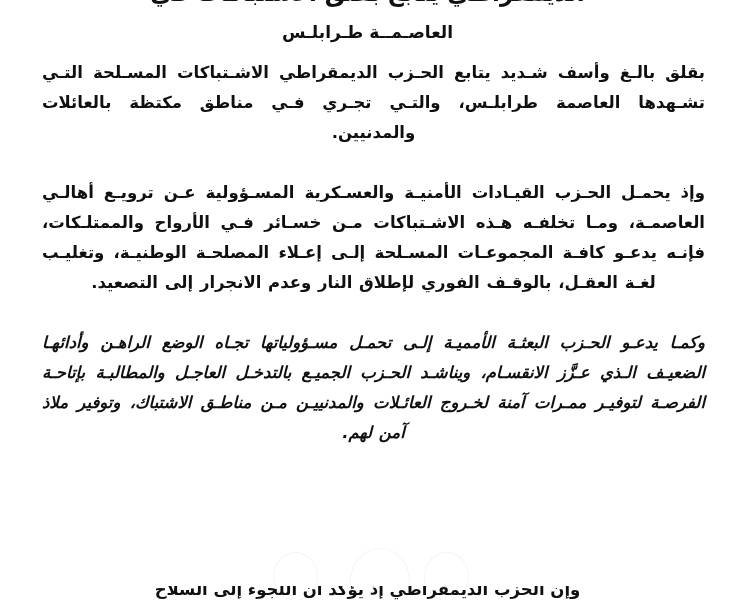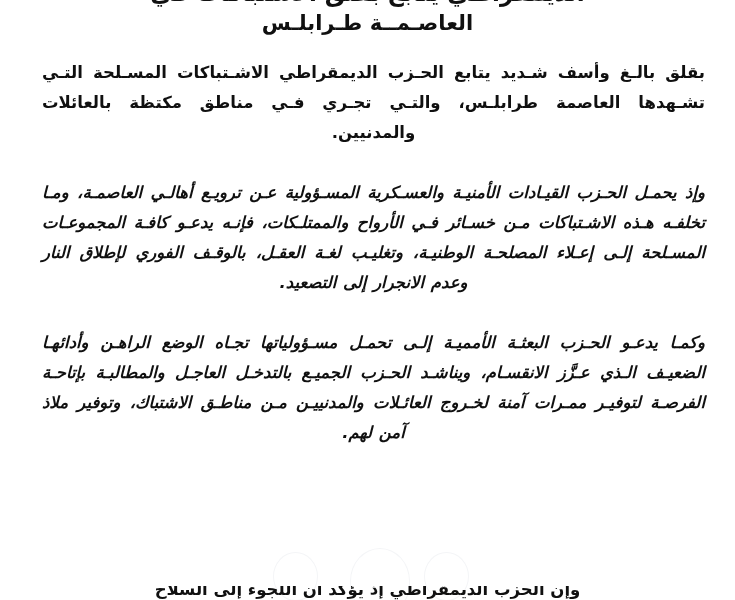--- a/index.html
+++ b/index.html
@@ -72,24 +72,24 @@
     position: absolute;
     left: 0;
     top: 0;
     width: 735px;
     padding: 0 30px;
     box-sizing: border-box;
     z-index: 3;
   }
 
   .doc-heading {
-    margin: 0;
+    margin: 9px;
     padding: 0;
     text-align: center;
-    font-size: 21px;
+    font-size: 17px;
     font-weight: 700;
     line-height: 30px;
     letter-spacing: 0.4px;
     color: #101010;
     position: absolute;
     top: 8px;
     left: 0;
     right: 0;
   }
 
@@ -108,21 +108,21 @@
     line-height: 30px;
     text-align: justify;
     text-align-last: center;
     text-justify: inter-word;
     word-spacing: 1px;
     letter-spacing: 0.2px;
     color: #101010;
   }
   .para:last-child { margin-bottom: 0; font-style: italic; }
 
-  .para-2 { margin-top: 2px; font-style: italic; }
+  .para-2 { margin-top: 2px; }
 
   
   .bottom-clip {
     position: absolute;
     left: 0;
     right: 0;
     top: 586px;
     height: 14px;
     overflow: hidden;
     z-index: 3;

